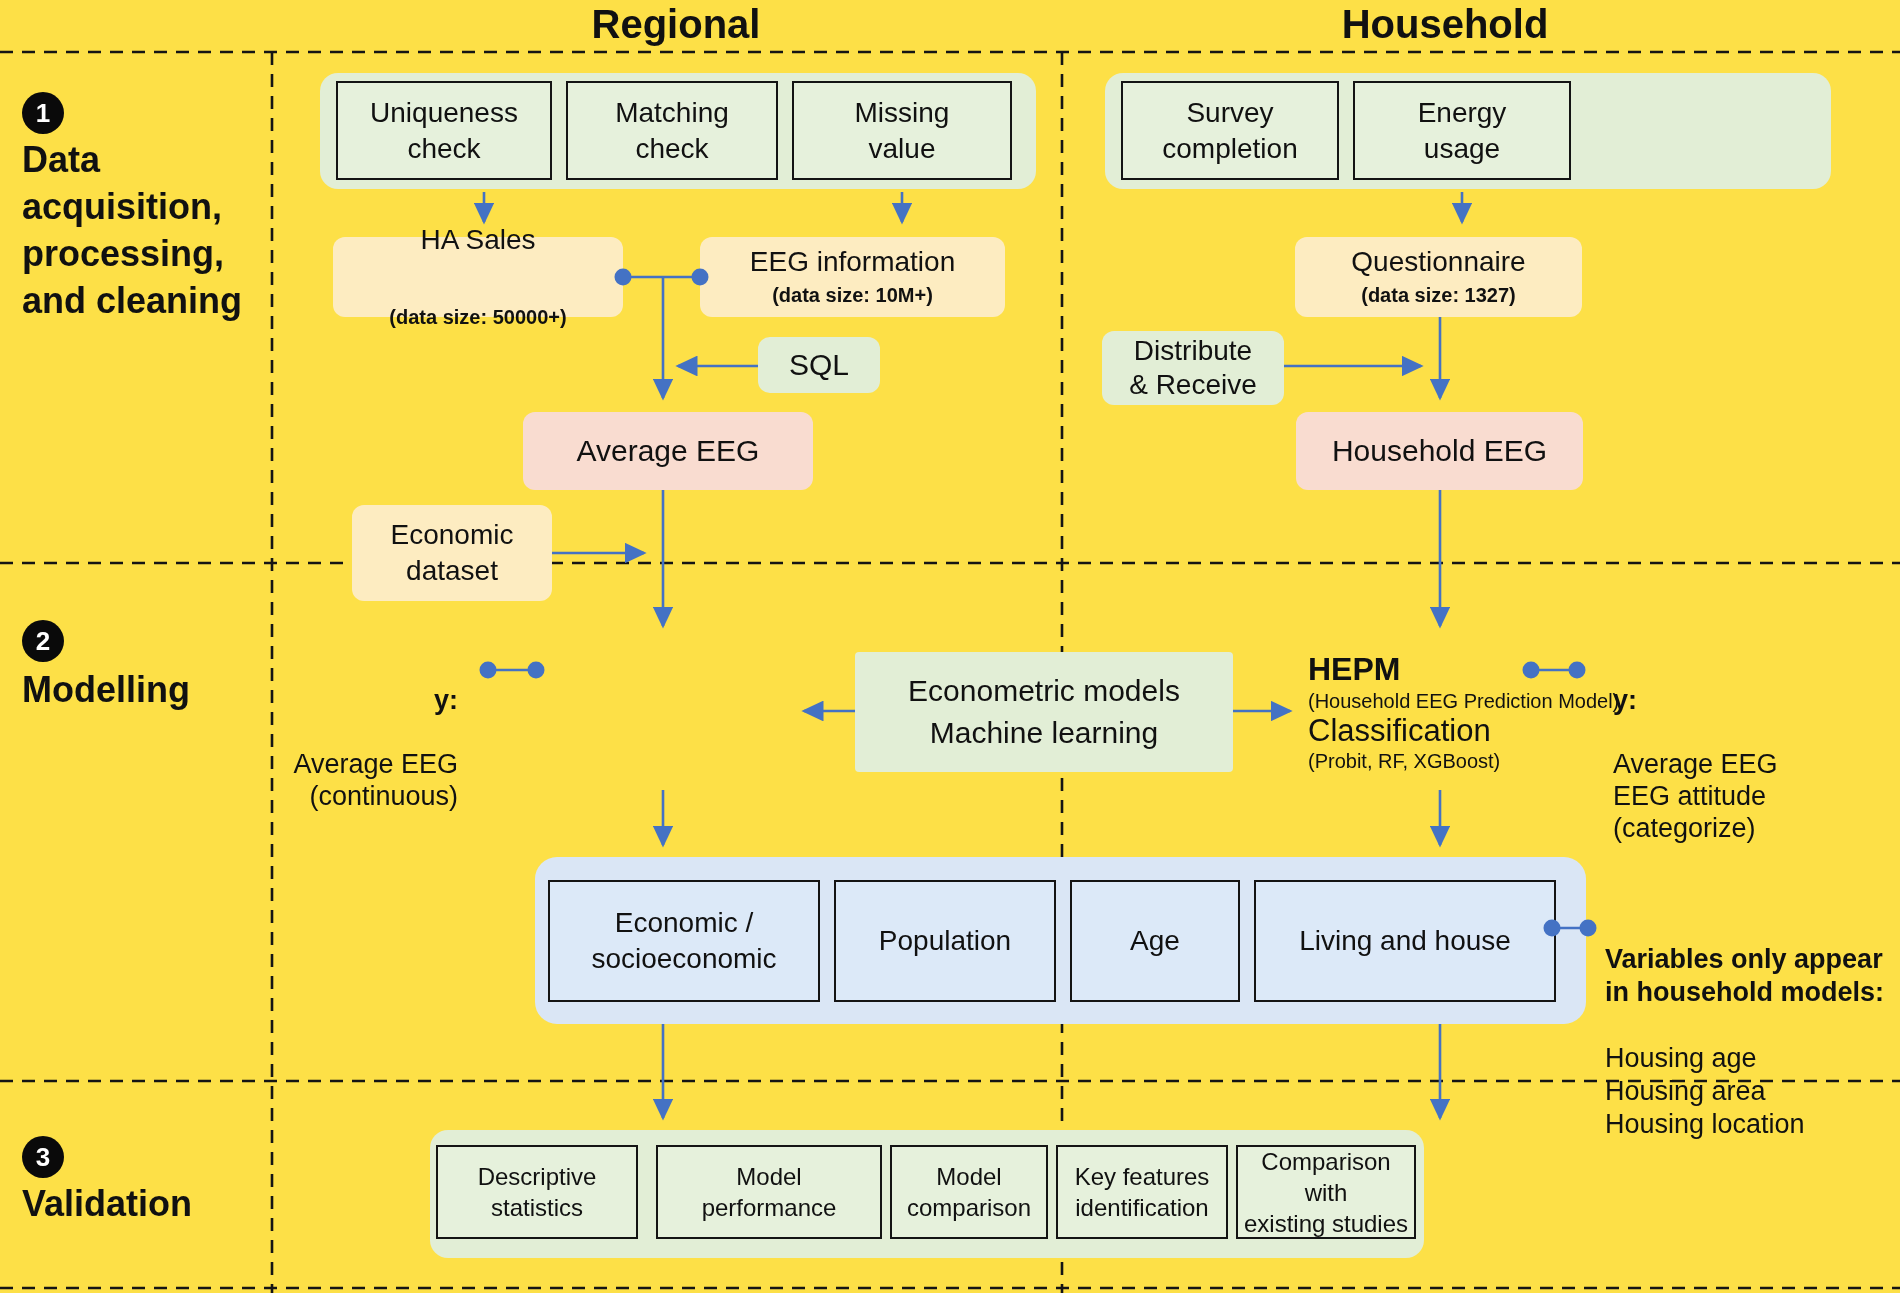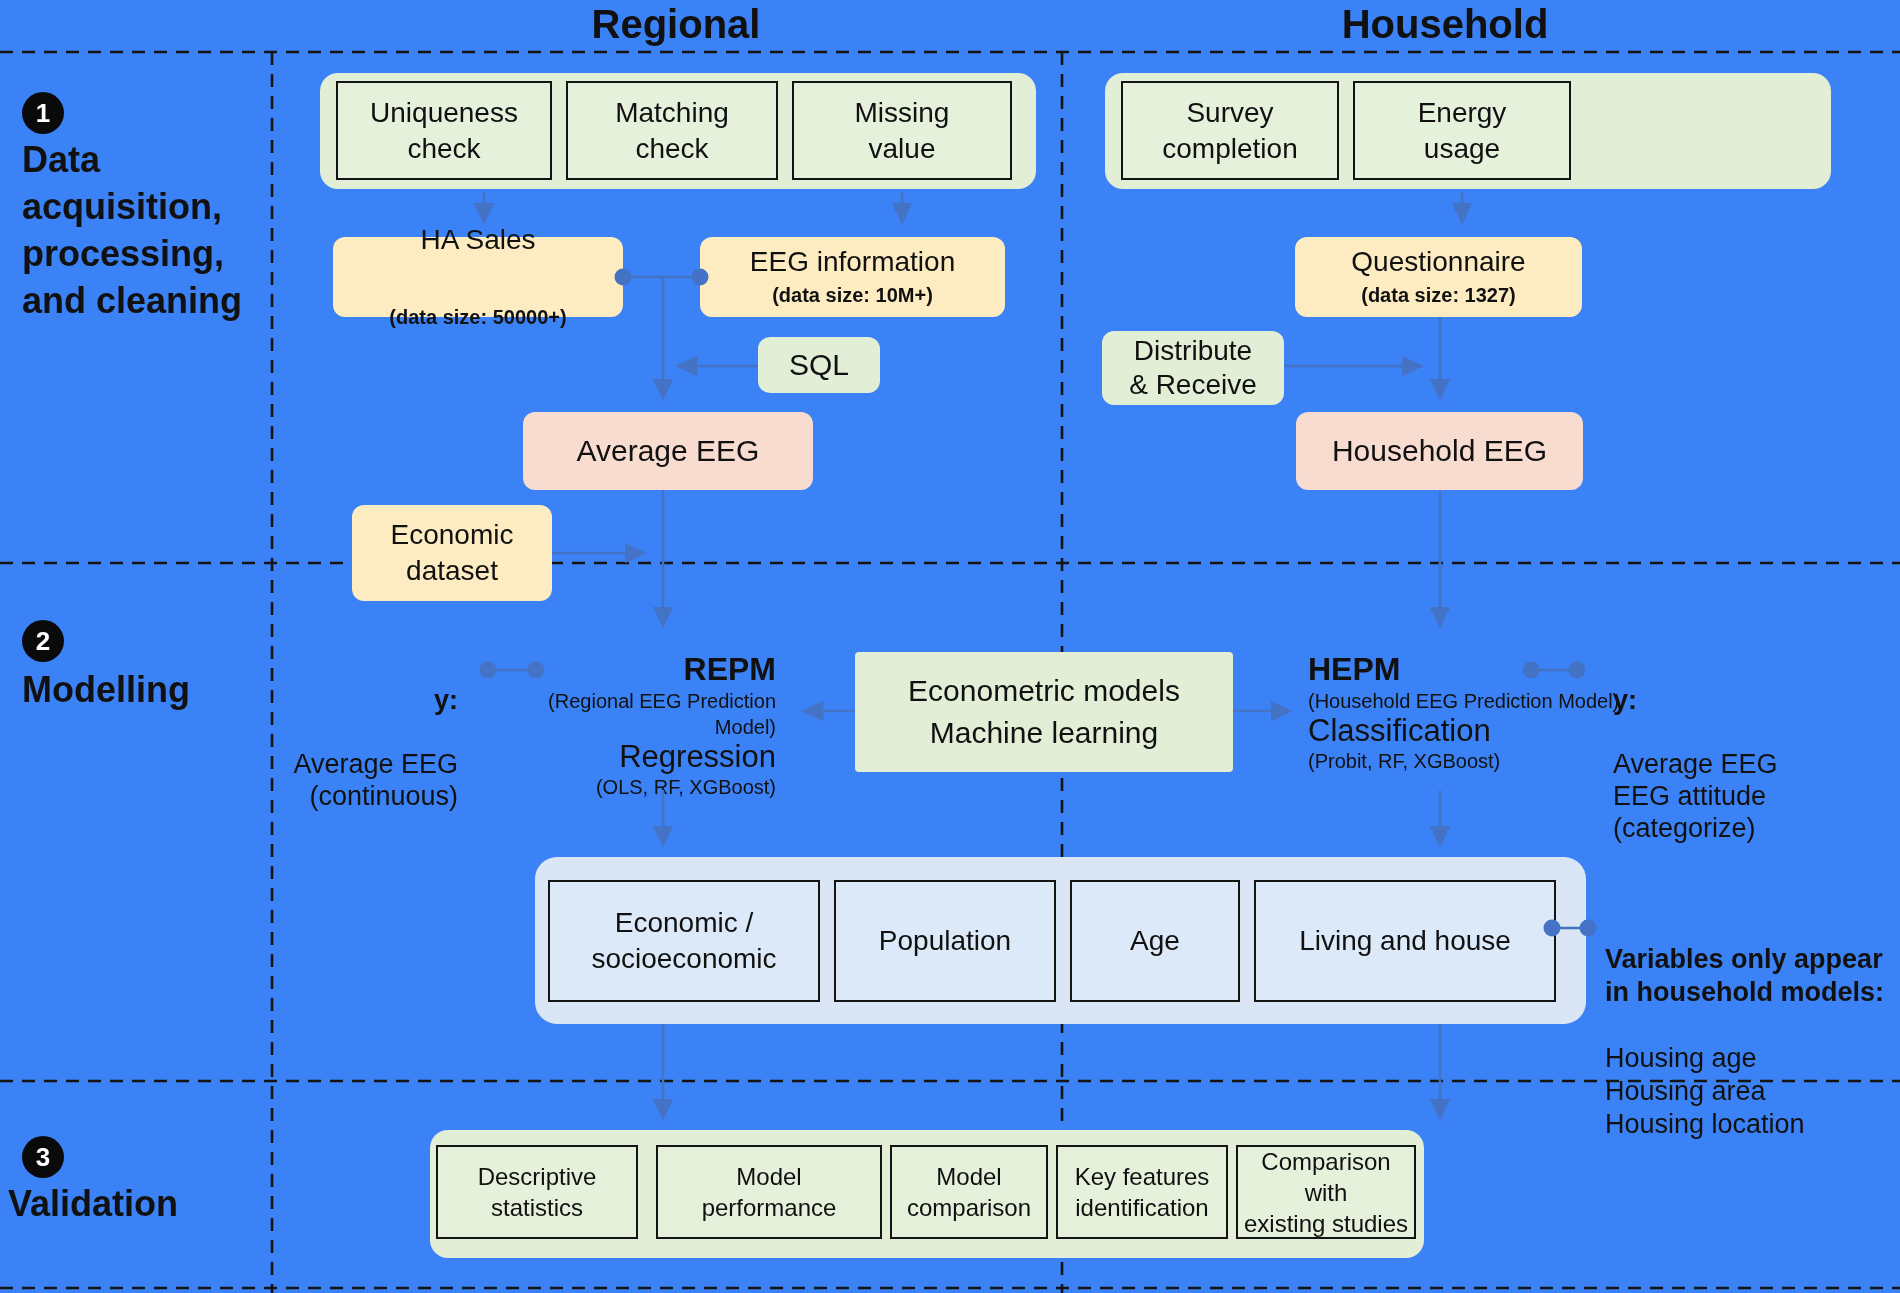--- a/index.html
+++ b/index.html
@@ -7,21 +7,21 @@
     --green-box:#e6f1dc;
     --yellow:#fdecc1;
     --pink:#f9dcd0;
     --blue-container:#dae6f5;
     --blue-box:#dce9f8;
     --arrow:#4472c4;
     --ink:#111111;
   }
   html,body{margin:0;padding:0;background:#ffffff;}
   #stage{
-    position:relative;width:1900px;height:1293px;background:#3b82f6;overflow:hidden;
+    position:relative;width:1900px;height:1293px;background:#fde047;overflow:hidden;
     font-family:"Liberation Sans","DejaVu Sans",sans-serif;color:var(--ink);
   }
   .abs{position:absolute;box-sizing:border-box;}
   svg.layer{position:absolute;left:0;top:0;width:1900px;height:1293px;}
   #under{z-index:0;}
   .boxes{z-index:1;}
   #over{z-index:2;pointer-events:none;}
 
   .col-title{font-size:40px;font-weight:bold;text-align:center;z-index:1;}
 
@@ -79,21 +79,21 @@
   <div class="abs num-circle" style="left:22px;top:92px;">1</div>
   <div class="abs phase-label" style="left:22px;top:136px;width:248px;">Data
 acquisition,
 processing,
 and cleaning</div>
 
   <div class="abs num-circle" style="left:22px;top:620px;">2</div>
   <div class="abs phase-label" style="left:22px;top:666px;width:248px;">Modelling</div>
 
   <div class="abs num-circle" style="left:22px;top:1136px;">3</div>
-  <div class="abs phase-label" style="left:8px;top:1180px;width:248px;">Validation</div>
+  <div class="abs phase-label" style="left:22px;top:1180px;width:248px;">Validation</div>
 
   <div class="abs container boxes" style="left:320px;top:73px;width:716px;height:116px;"></div>
   <div class="abs pbox chk boxes" style="left:336px;top:81px;width:216px;height:99px;">Uniqueness
 check</div>
   <div class="abs pbox chk boxes" style="left:566px;top:81px;width:212px;height:99px;">Matching
 check</div>
   <div class="abs pbox chk boxes" style="left:792px;top:81px;width:220px;height:99px;">Missing
 value</div>
 
   <div class="abs pbox ybox boxes" style="left:333px;top:237px;width:290px;height:80px;gap:44px;">
@@ -127,26 +127,20 @@
 &amp; Receive</div>
 
   <div class="abs pbox pkbox boxes" style="left:1296px;top:412px;width:287px;height:78px;">Household EEG</div>
 
   <div class="abs yblock ral" style="left:240px;top:652px;width:218px;">
     <div class="ylab">y:</div>
     <div>Average EEG
 (continuous)</div>
   </div>
 
-  <div class="abs model-block ral" style="left:486px;top:650px;width:290px;">
-    <div class="name">REPM</div>
-    <div class="full">(Regional EEG Prediction Model)</div>
-    <div class="method">Regression</div>
-    <div class="algos">(OLS, RF, XGBoost)</div>
-  </div>
 
   <div class="abs pbox boxes" style="left:855px;top:652px;width:378px;height:120px;background:var(--green-container);border-radius:4px;font-size:30px;line-height:42px;">Econometric models
 Machine learning</div>
 
   <div class="abs model-block lal" style="left:1308px;top:650px;width:330px;">
     <div class="name">HEPM</div>
     <div class="full">(Household EEG Prediction Model)</div>
     <div class="method">Classification</div>
     <div class="algos">(Probit, RF, XGBoost)</div>
   </div>

